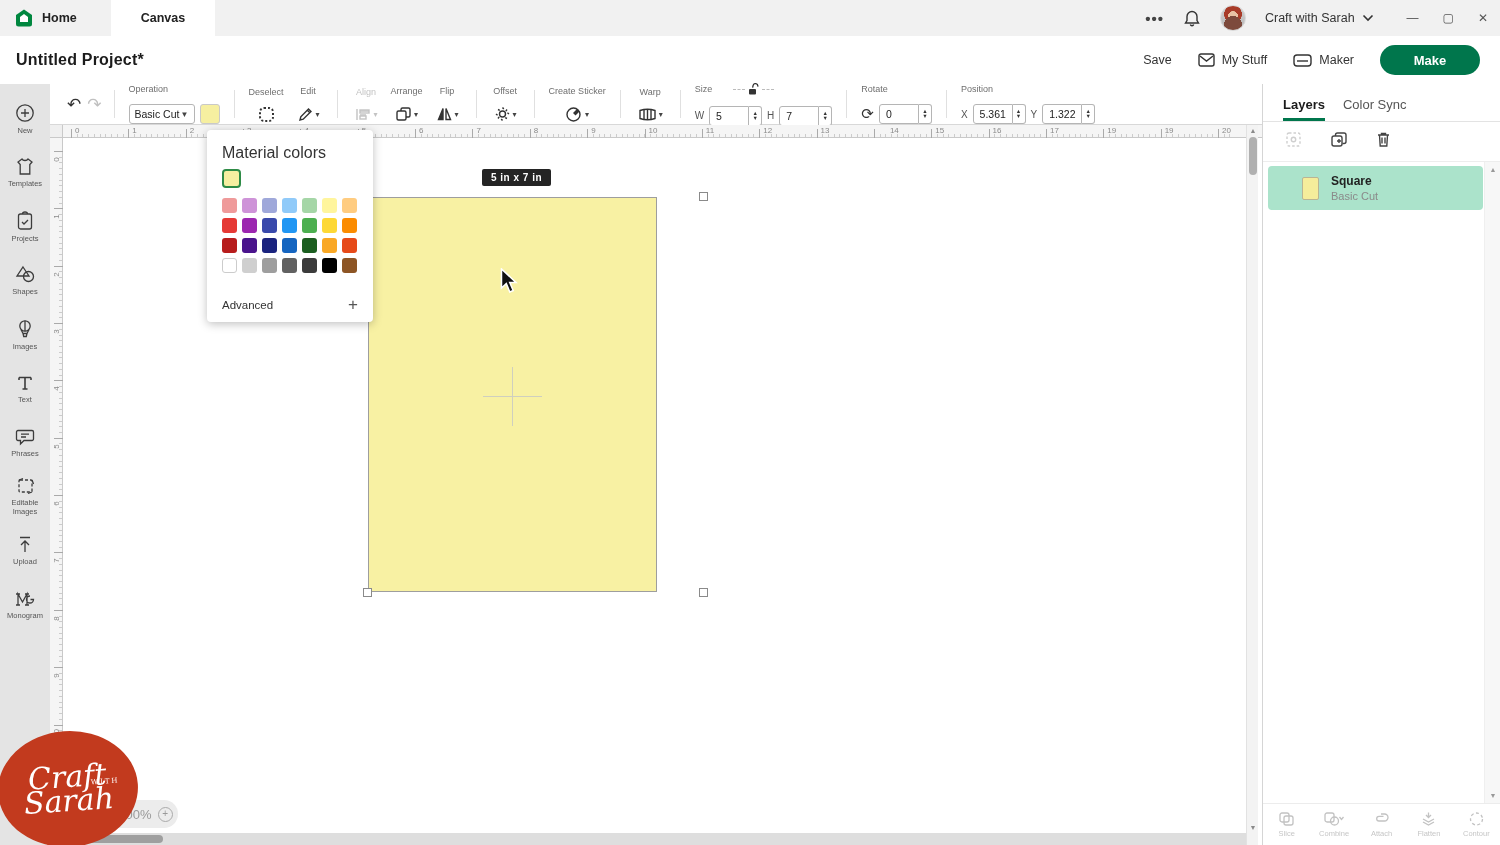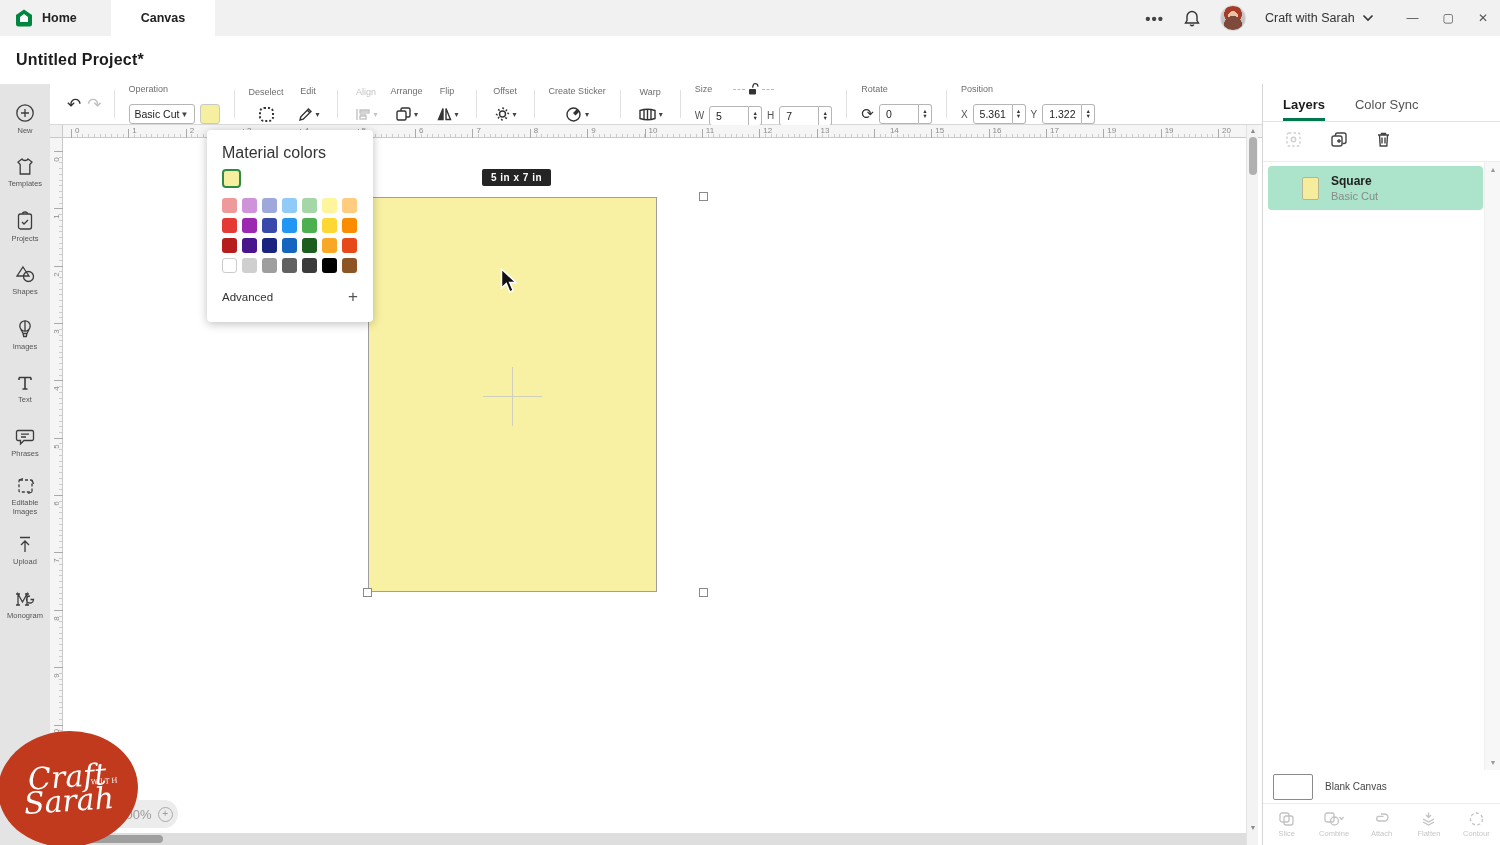--- a/index.html
+++ b/index.html
@@ -81,21 +81,21 @@
   .cross-h { position:absolute; left:433px; top:271px; width:59px; height:1px; background:#cfcfbf; }
   .cross-v { position:absolute; left:462px; top:242px; width:1px; height:59px; background:#cfcfbf; }
   .cursor { position:absolute; left:450px; top:143px; z-index:40; }
 
   
   .popup { position:absolute; left:157px; top:5px; width:166px; height:192px; background:#fff; border-radius:4px; box-shadow:0 2px 10px rgba(0,0,0,.25); z-index:30; padding:14px 15px 0 15px; }
   .popup-title { font-size:16px; color:#333; }
   .sel-swatch { width:19px; height:19px; border-radius:4px; border:2px solid var(--selgreen); margin-top:7px; }
   .grid { display:grid; grid-template-columns:repeat(7,15px); grid-auto-rows:15px; gap:5px; margin-top:10px; }
   .sw { width:15px; height:15px; border-radius:3px; }
-  .adv-row { display:flex; align-items:center; justify-content:space-between; margin-top:15px; }
+  .adv-row { display:flex; align-items:center; justify-content:space-between; margin-top:23px; }
   .adv-label { font-size:11.5px; color:#333; }
   .plus-glyph { font-size:17px; color:#555; font-weight:400; line-height:1; }
 
   
   .vscroll { position:absolute; left:1196px; top:0; width:12px; height:720px; background:#f3f3f3; border-left:1px solid #e2e2e2; z-index:8; }
   .vthumb { position:absolute; left:2px; top:12px; width:8px; height:38px; background:#b0b0b0; border-radius:4px; }
   .sarr { position:absolute; font-size:7px; color:#8a8a8a; left:0; width:12px; text-align:center; }
   .hscroll { position:absolute; left:0; bottom:0; width:1196px; height:12px; background:#dedede; z-index:8; }
   .hthumb { position:absolute; left:12px; top:2px; width:101px; height:8px; background:#9f9f9f; border-radius:4px; }
   .harr { position:absolute; left:2px; top:2px; font-size:7px; color:#777; }
@@ -106,21 +106,21 @@
   .zoom-val { font-size:13px; }
 
   
   .logo { position:absolute; left:-2px; top:731px; width:140px; height:116px; border-radius:50%; background:var(--logored); z-index:60; display:flex; flex-direction:column; align-items:center; justify-content:center; color:#fff; font-family:"DejaVu Serif", serif; transform:rotate(-4deg); }
   .logo .l1 { font-size:30px; font-style:italic; line-height:.9; }
   .logo .lw { font-size:7px; letter-spacing:2px; align-self:flex-end; margin:-10px 18px 0 0; }
   .logo .l2 { font-size:30px; font-style:italic; line-height:1; margin-top:-2px; }
 
   
   .rpanel { position:absolute; left:1262px; top:84px; width:238px; height:761px; background:#fff; border-left:1px solid #d5d5d5; display:flex; flex-direction:column; }
-  .rtabs { height:38px; display:flex; align-items:flex-end; border-bottom:1px solid #e3e3e3; padding-left:20px; gap:30px; }
+  .rtabs { height:38px; display:flex; align-items:flex-end; border-bottom:1px solid #e3e3e3; padding-left:20px; gap:18px; }
   .rtab { font-size:13px; padding-bottom:9px; color:#555; }
   .rtab.active { font-weight:700; color:#1b1b1b; border-bottom:3px solid var(--green); padding-bottom:6px; }
   .riconrow { height:40px; display:flex; align-items:center; padding-left:22px; gap:28px; border-bottom:1px solid #ededed; }
   .riconrow svg { stroke:#444; fill:none; stroke-width:1.4; }
   .riconrow .disabled svg { stroke:#cfcfcf; }
   .layerlist { flex:1; position:relative; }
   .layer-item { margin:4px 17px 0 5px; height:44px; background:var(--mint); border-radius:4px; display:flex; align-items:center; padding-left:34px; gap:12px; }
   .layer-thumb { width:17px; height:23px; border:1px solid #b9b594; border-radius:2px; }
   .layer-name { font-size:12px; font-weight:700; color:#222; }
   .layer-sub { font-size:11px; color:#8a8a8a; margin-top:2px; }
@@ -163,20 +163,40 @@
     <div class="winbtns">
       <span>—</span>
       <span>▢</span>
       <span>✕</span>
     </div>
   </div>
 </div>
 
 <div class="projectbar">
   <div class="proj-title">Untitled Project*</div>
+  <div class="proj-right">
+    <span class="proj-link">
+        <span>Save</span>
+      </span>
+    <span class="proj-link">
+      <svg width="17" height="14" viewBox="0 0 17 14">
+          <rect x="1" y="1" width="15" height="12" rx="2" fill="none" stroke="#333" stroke-width="1.4"></rect>
+          <path d="M2 3 L8.5 8 L15 3" fill="none" stroke="#333" stroke-width="1.4"></path>
+        </svg>
+      <span>My Stuff</span>
+    </span>
+    <span class="proj-link">
+      <svg width="19" height="13" viewBox="0 0 19 13">
+          <rect x="1" y="1" width="17" height="11" rx="3" fill="none" stroke="#333" stroke-width="1.4"></rect>
+          <line x1="4" y1="7" x2="15" y2="7" stroke="#333" stroke-width="1.4"></line>
+        </svg>
+      <span>Maker</span>
+    </span>
+    <button class="make-btn">Make</button>
+  </div>
 </div>
 
 <div class="sidebar">
   <div class="sb-item">
     <svg width="20" height="20" viewBox="0 0 20 20">
         <circle cx="10" cy="10" r="8.2"></circle>
         <path d="M10 6 v8 M6 10 h8"></path>
       </svg>
     <span class="sb-label">New</span>
   </div>
@@ -581,24 +601,20 @@
       <div>
         <div class="layer-name">Square</div>
         <div class="layer-sub">Basic Cut</div>
       </div>
     </div>
     <div class="panel-scroll">
       <span class="pa" style="top:4px;">▲</span>
       <span class="pa" style="bottom:4px;">▼</span>
     </div>
   </div>
-  <div class="blankrow">
-    <div class="blank-thumb"></div>
-    <span class="blank-label">Blank Canvas</span>
-  </div>
   <div class="actionbar">
     <div class="act">
       <svg width="17" height="16" viewBox="0 0 17 16">
           <rect x="2" y="2" width="9" height="9" rx="2"></rect>
           <rect x="6" y="5" width="9" height="9" rx="2"></rect>
         </svg>
       <span class="alabel">Slice</span>
     </div>
     <div class="act">
       <svg width="22" height="16" viewBox="0 0 22 16">

